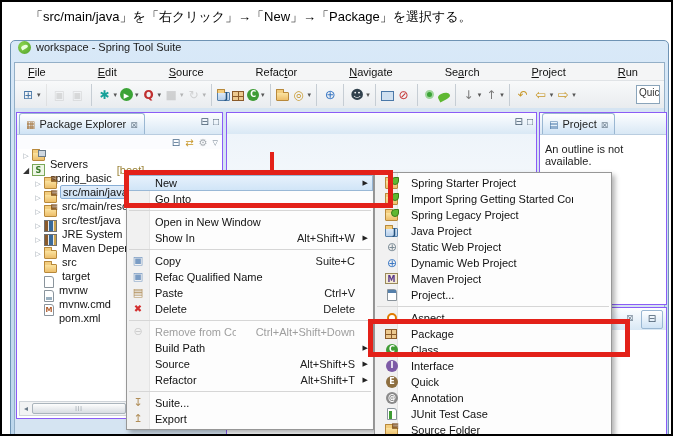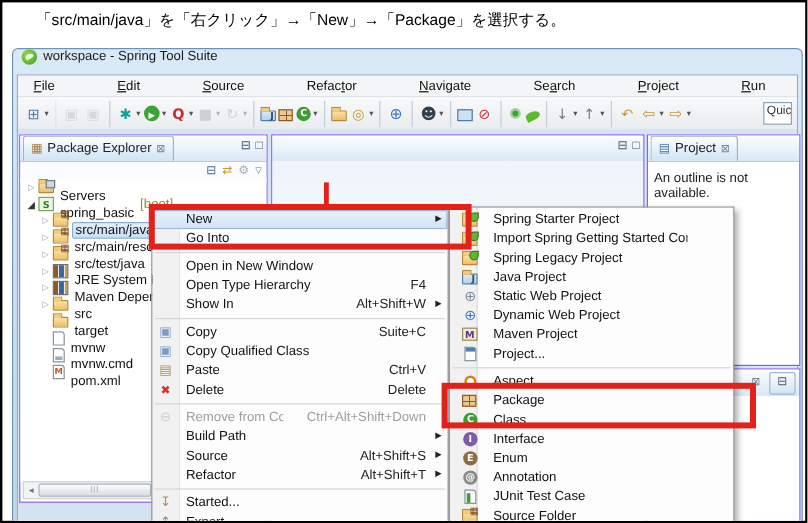--- a/index.html
+++ b/index.html
@@ -437,41 +437,35 @@
         <span class="lbl">Go Into</span>
         <span class="sc"></span>
 
       </div>
       <div class="mi">
 
         <span class="lbl">Open in New Window</span>
         <span class="sc"></span>
 
       </div>
-      <div class="mi">
-
-        <span class="lbl">Open Type Hierarchy</span>
-        <span class="sc">F4</span>
-
-      </div>
       <div class="mi sep">
 
         <span class="lbl">Show In</span>
         <span class="sc">Alt+Shift+W</span>
         <span class="arr show"></span>
       </div>
       <div class="mi">
         <span class="ic" data-icon="copy"></span>
         <span class="lbl">Copy</span>
         <span class="sc">Suite+C</span>
 
       </div>
       <div class="mi">
         <span class="ic" data-icon="copy-qualified"></span>
-        <span class="lbl">Copy Qualified Class</span>
+        <span class="lbl">Refac Qualified Name</span>
         <span class="sc"></span>
 
       </div>
       <div class="mi">
         <span class="ic" data-icon="paste"></span>
         <span class="lbl">Paste</span>
         <span class="sc">Ctrl+V</span>
 
       </div>
       <div class="mi sep">
@@ -499,21 +493,21 @@
         <span class="arr show"></span>
       </div>
       <div class="mi sep">
 
         <span class="lbl">Refactor</span>
         <span class="sc">Alt+Shift+T</span>
         <span class="arr show"></span>
       </div>
       <div class="mi">
         <span class="ic" data-icon="import"></span>
-        <span class="lbl">Started...</span>
+        <span class="lbl">Suite...</span>
         <span class="sc"></span>
 
       </div>
       <div class="mi">
         <span class="ic" data-icon="export"></span>
         <span class="lbl">Export</span>
         <span class="sc"></span>
 
       </div>
   </div>
@@ -586,21 +580,21 @@
 
       </div>
       <div class="mi">
         <span class="ic" data-icon="interface"></span>
         <span class="lbl">Interface</span>
         <span class="sc"></span>
 
       </div>
       <div class="mi">
         <span class="ic" data-icon="enum"></span>
-        <span class="lbl">Enum</span>
+        <span class="lbl">Quick</span>
         <span class="sc"></span>
 
       </div>
       <div class="mi">
         <span class="ic" data-icon="annotation"></span>
         <span class="lbl">Annotation</span>
         <span class="sc"></span>
 
       </div>
       <div class="mi">

